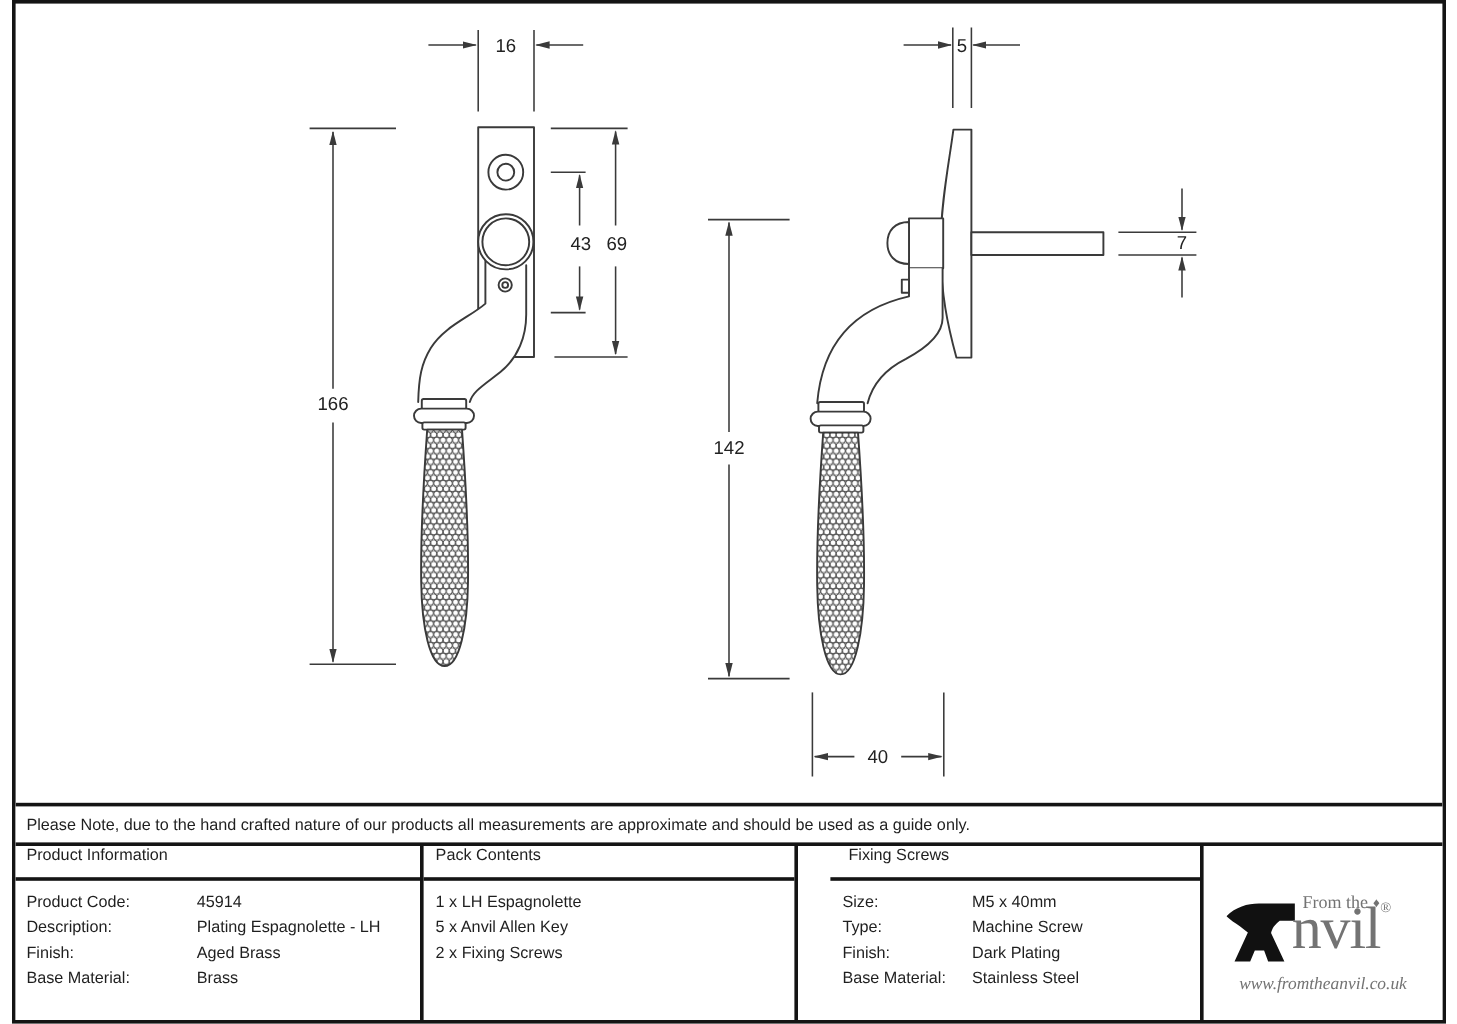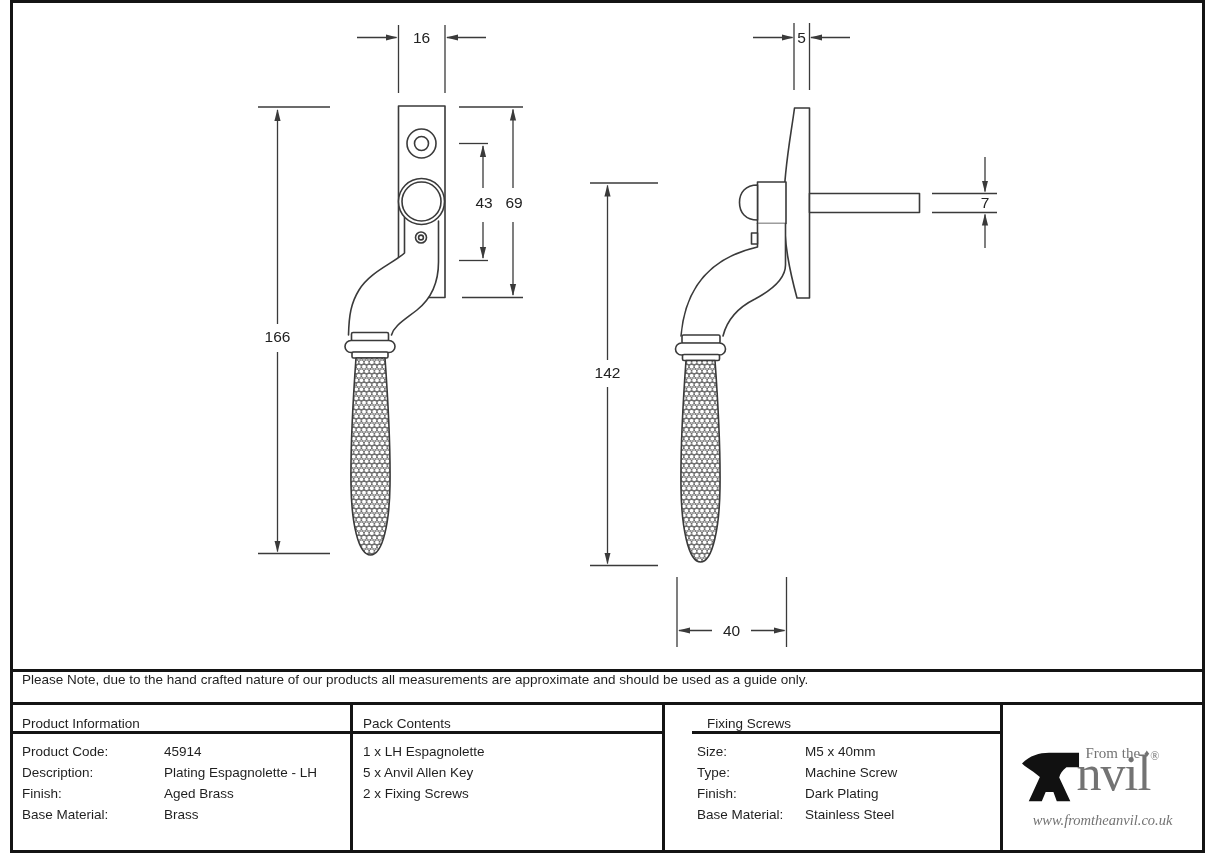--- a/index.html
+++ b/index.html
@@ -5,38 +5,38 @@
   html,body{margin:0;padding:0;background:#fff;}
   body{width:1214px;height:853px;position:relative;overflow:hidden;
        font-family:"Liberation Sans",sans-serif;color:#1f1f1f;}
   .page{position:absolute;left:10px;top:0;width:1195px;height:853px;
         border:3px solid #141414;box-sizing:border-box;background:#fff;}
   .drawing-area{position:absolute;left:0;top:0;width:1189px;height:666px;}
   svg text{font-family:"Liberation Sans",sans-serif;}
   .dim-text{font-size:15.5px;fill:#222;}
   .note-row{position:absolute;left:0;top:666px;width:1189px;height:36px;
             border-top:3px solid #141414;border-bottom:3px solid #141414;
-            box-sizing:border-box;display:flex;align-items:flex-start;
+            box-sizing:border-box;display:flex;align-items:center;
             padding-left:9px;font-size:13.5px;background:#fff;}
   .info-table{position:absolute;left:0;top:702px;width:1189px;height:145px;
               display:flex;background:#fff;}
   .col{box-sizing:border-box;height:100%;}
   .col-product{width:337px;}
   .col-pack{width:312px;border-left:3px solid #141414;}
   .col-screws{width:338px;border-left:3px solid #141414;}
   .col-logo{width:202px;border-left:3px solid #141414;position:relative;}
   .col-header{height:29px;box-sizing:border-box;border-bottom:3px solid #141414;
-              display:flex;align-items:flex-end;padding-left:9px;font-size:13.5px;}
+              display:flex;align-items:flex-start;padding-left:9px;font-size:13.5px;}
   .col-screws .col-header{padding-left:15px;margin-left:27px;}
   .col-pack .col-header{padding-left:10px;}
   .col-body{padding-top:7px;font-size:13.5px;line-height:21px;}
   .kv-row{display:flex;}
   .col-product .kv-row{padding-left:9px;gap:44px;}
   .col-product .kv-label{width:98px;flex:none;}
-  .col-screws .kv-row{padding-left:32px;}
+  .col-screws .kv-row{padding-left:20px;margin-left:17px;}
   .col-screws .kv-label{width:108px;flex:none;}
   .pack-item{padding-left:10px;}
   .logo{position:absolute;left:50%;top:36px;transform:translateX(-50%);
         width:162px;height:88px;font-family:Liberation Serif, serif;color:#737373;}
   .anvil-icon-box{position:absolute;left:0;top:6px;width:58px;height:60px;}
   .logo-fromthe{position:absolute;left:64px;top:4px;font-size:15px;white-space:nowrap;}
   .logo-diamond{font-size:11px;vertical-align:1px;padding-left:4px;}
   .logo-nvil{position:absolute;left:55px;top:7px;font-size:50px;line-height:1;
              letter-spacing:-1px;white-space:nowrap;}
   .logo-reg{font-size:12px;vertical-align:30px;letter-spacing:0;}

